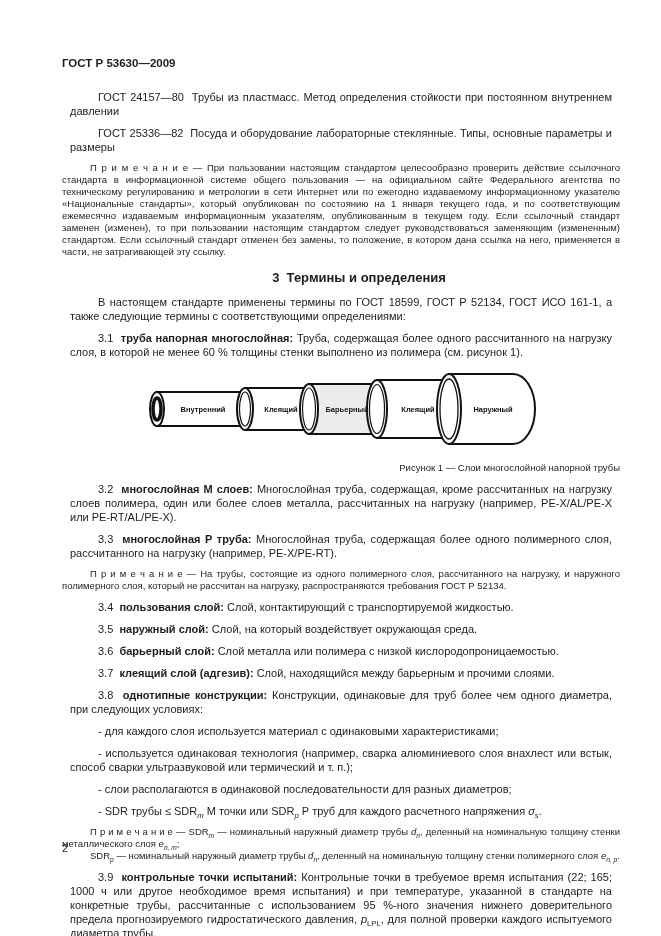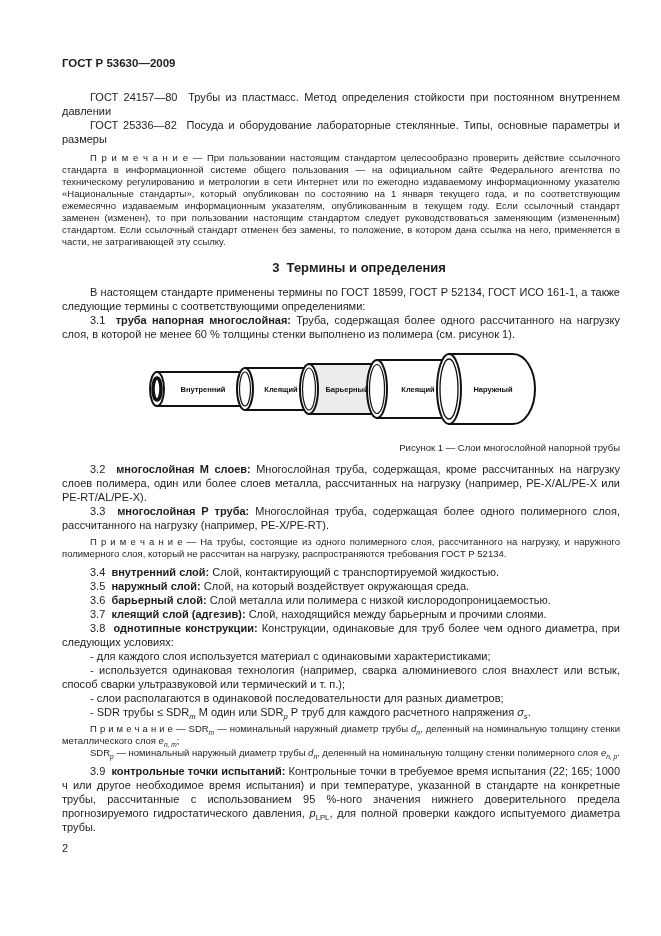--- a/index.html
+++ b/index.html
@@ -3,21 +3,21 @@
 <meta charset="utf-8">
 <style>
   * { box-sizing: border-box; }
   html,body { margin:0; padding:0; background:#fff; }
   .page {
     position:relative; width:661px; height:936px; background:#ffffff;
     color:#1d1d1d; font-family:"Liberation Sans","DejaVu Sans",sans-serif;
     font-size:11px; line-height:14px; padding:56px 41px 0 62px; overflow:hidden;
   }
   .header { font-weight:bold; font-size:11.5px; margin:0 0 20px 0; }
-  .p { margin:0; text-indent:28px; text-align:justify; }
+  .p { margin:8px; text-indent:28px; text-align:justify; }
   .note { margin:0; font-size:9.5px; line-height:12px; text-indent:28px; text-align:justify; }
   .note-block { margin-top:6px; margin-bottom:8px; }
   .note-mid { margin-top:4px; margin-bottom:5px; }
   .h3 { font-size:13px; line-height:16px; font-weight:bold; margin:12px 0 9px 0; text-indent:36px;text-align:center; }
   .figure { margin:6px 0 8px 0; text-align:center; }
   .figure svg { display:inline-block; }
   .caption { font-size:9.5px; line-height:12px; margin-top:8px; text-align:right; }
   sub { font-size:0.7em; line-height:0; }
   .iv { font-style:italic; }
   i.v { font-style:italic; }
@@ -83,30 +83,30 @@
     </svg>
     <div class="caption">Рисунок 1 — Слои многослойной напорной трубы</div>
   </div>
 
   <p class="p"><span>3.2&nbsp; </span><b>многослойная М слоев: </b><span>Многослойная труба, содержащая, кроме рассчитанных на нагрузку слоев полимера, один или более слоев металла, рассчитанных на нагрузку (например, PE-X/AL/PE-X или PE-RT/AL/PE-X).</span></p>
 
   <p class="p"><span>3.3&nbsp; </span><b>многослойная Р труба: </b><span>Многослойная труба, содержащая более одного полимерного слоя, рассчитанного на нагрузку (например, PE-X/PE-RT).</span></p>
 
   <p class="note note-mid">П р и м е ч а н и е — На трубы, состоящие из одного полимерного слоя, рассчитанного на нагрузку, и наружного полимерного слоя, который не рассчитан на нагрузку, распространяются требования ГОСТ Р 52134.</p>
 
-  <p class="p"><span>3.4&nbsp; </span><b>внутренний слой: </b><span>Слой, контактирующий с транспортируемой жидкостью.</span></p>
+  <p class="p"><span>3.4&nbsp; </span><b>пользования слой: </b><span>Слой, контактирующий с транспортируемой жидкостью.</span></p>
   <p class="p"><span>3.5&nbsp; </span><b>наружный слой: </b><span>Слой, на который воздействует окружающая среда.</span></p>
   <p class="p"><span>3.6&nbsp; </span><b>барьерный слой: </b><span>Слой металла или полимера с низкой кислородопроницаемостью.</span></p>
   <p class="p"><span>3.7&nbsp; </span><b>клеящий слой (адгезив): </b><span>Слой, находящийся между барьерным и прочими слоями.</span></p>
   <p class="p"><span>3.8&nbsp; </span><b>однотипные конструкции: </b><span>Конструкции, одинаковые для труб более чем одного диаметра, при следующих условиях:</span></p>
 
   <p class="p">- для каждого слоя используется материал с одинаковыми характеристиками;</p>
   <p class="p">- используется одинаковая технология (например, сварка алюминиевого слоя внахлест или встык, способ сварки ультразвуковой или термический и т. п.);</p>
   <p class="p">- слои располагаются в одинаковой последовательности для разных диаметров;</p>
-  <p class="p"><span>- SDR трубы ≤ SDR</span><sub class="iv">m</sub><span> М один или SDR</span><sub class="iv">p</sub><span> Р труб для каждого расчетного напряжения </span><i class="v">σ</i><sub class="iv">s</sub><span>.</span></p>
+  <p class="p"><span>- SDR трубы ≤ SDR</span><sub class="iv">m</sub><span> М точки или SDR</span><sub class="iv">p</sub><span> Р труб для каждого расчетного напряжения </span><i class="v">σ</i><sub class="iv">s</sub><span>.</span></p>
 
   <div class="note-mid">
     <p class="note"><span>П р и м е ч а н и е — SDR</span><sub class="iv">m</sub><span> — номинальный наружный диаметр трубы </span><i class="v">d</i><sub class="iv">n</sub><span>, деленный на номинальную толщину стенки металлического слоя </span><i class="v">e</i><sub class="iv">n, m</sub><span>;</span></p>
     <p class="note"><span>SDR</span><sub class="iv">p</sub><span> — номинальный наружный диаметр трубы </span><i class="v">d</i><sub class="iv">n</sub><span>, деленный на номинальную толщину стенки полимерного слоя </span><i class="v">e</i><sub class="iv">n, p</sub><span>.</span></p>
   </div>
 
   <p class="p"><span>3.9&nbsp; </span><b>контрольные точки испытаний: </b><span>Контрольные точки в требуемое время испытания (22; 165; 1000 ч или другое необходимое время испытания) и при температуре, указанной в стандарте на конкретные трубы, рассчитанные с использованием 95 %-ного значения нижнего доверительного предела прогнозируемого гидростатического давления, </span><i class="v">p</i><sub>LPL</sub><span>, для полной проверки каждого испытуемого диаметра трубы.</span></p>
 
   <div class="pageno">2</div>
 

